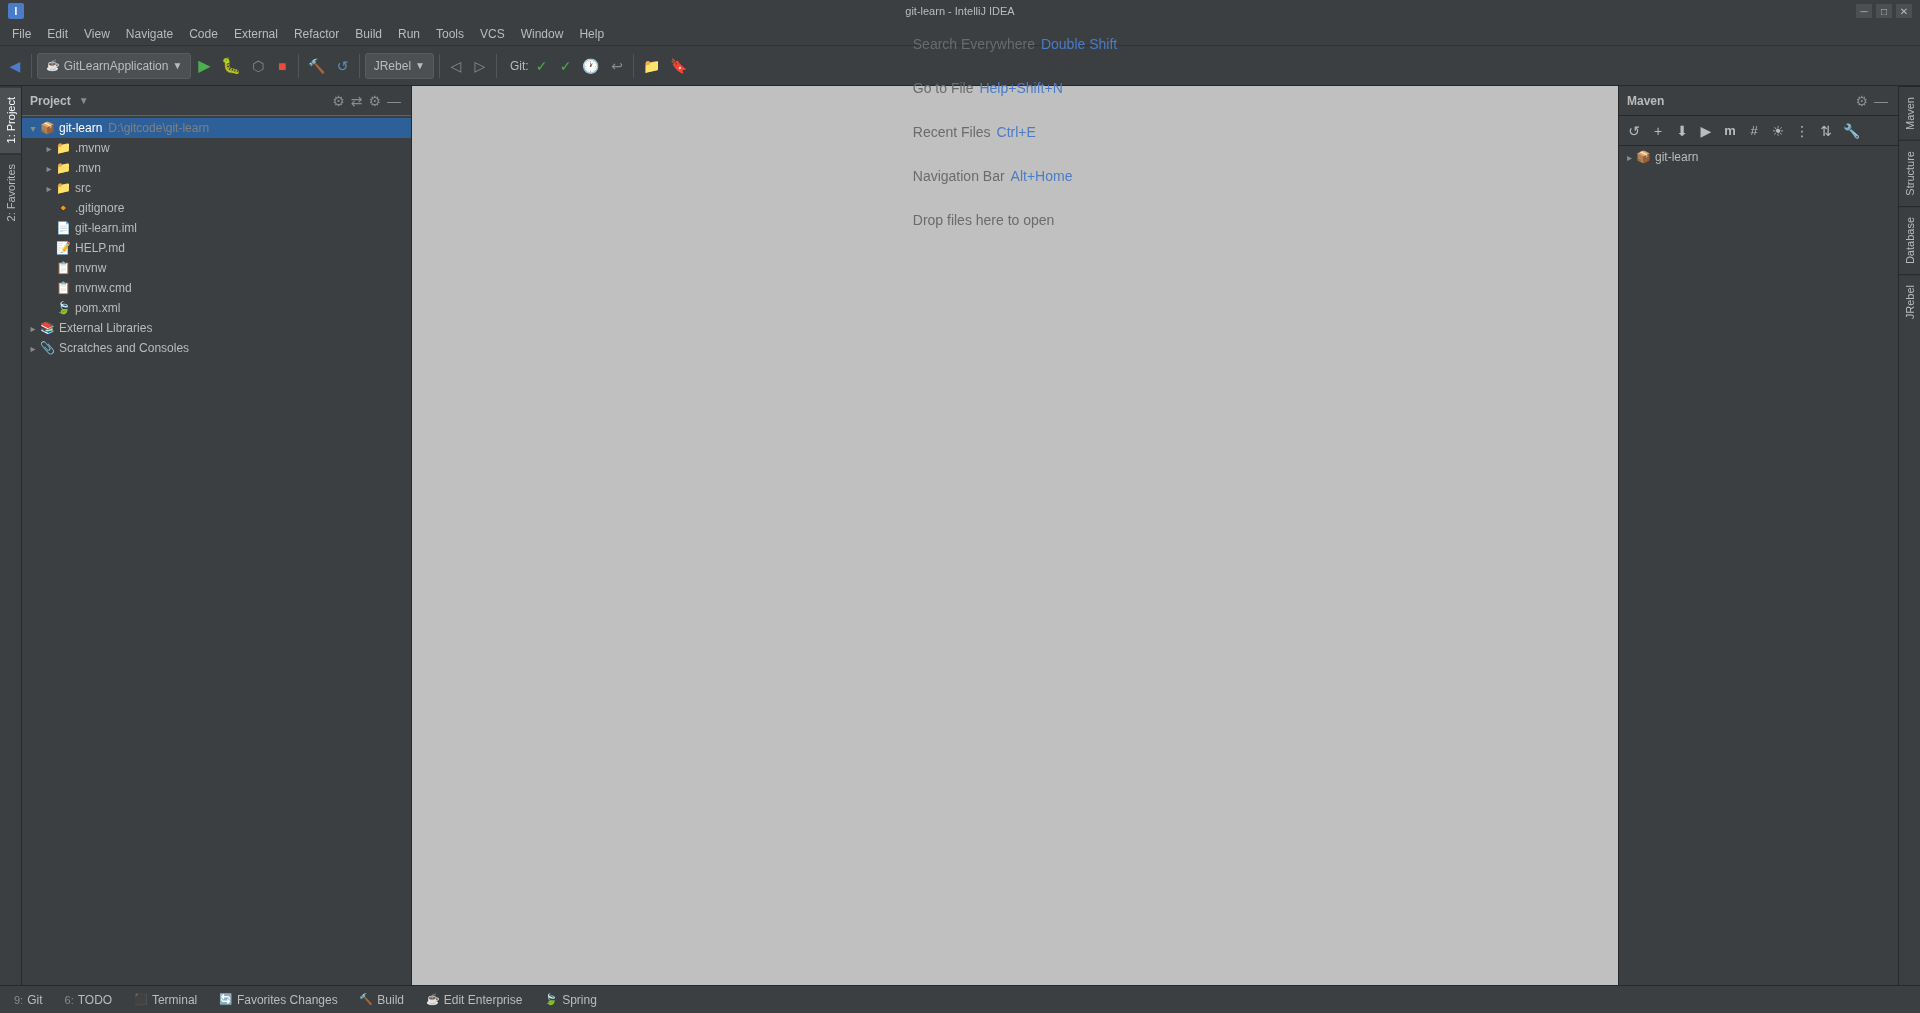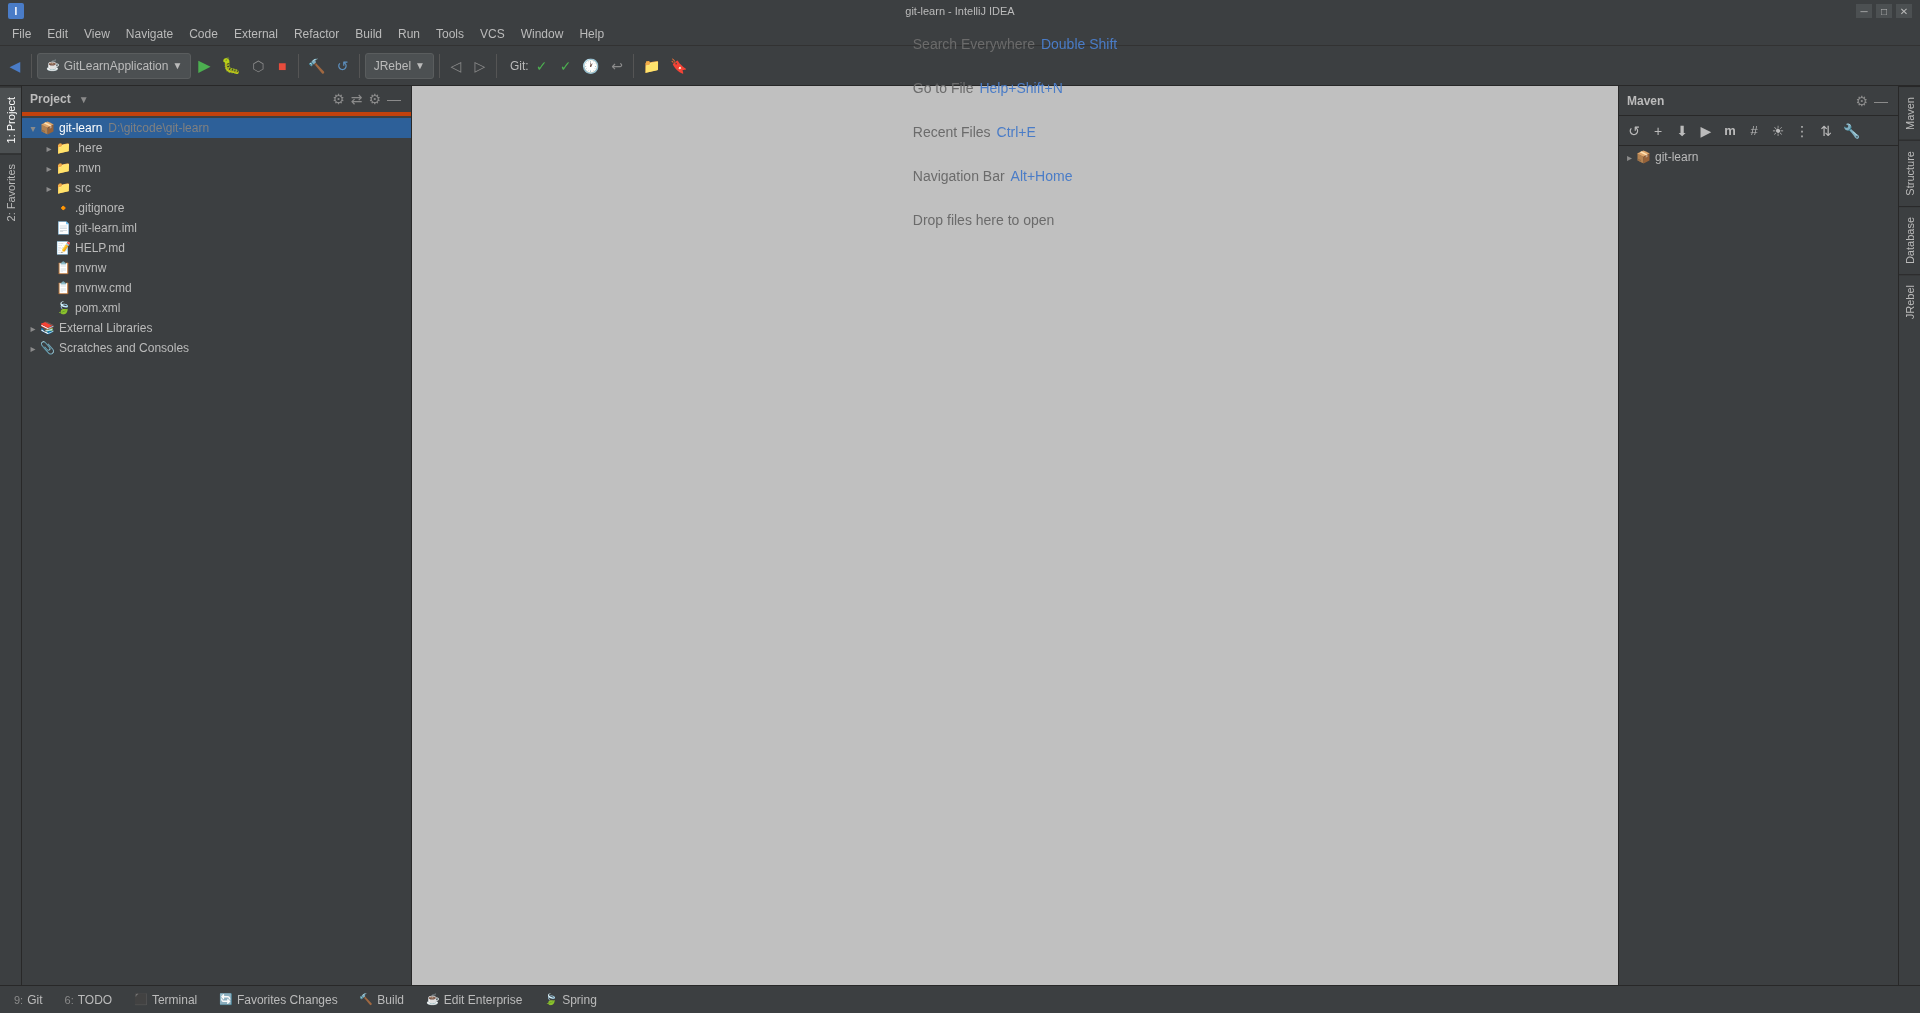--- a/index.html
+++ b/index.html
@@ -103,21 +103,21 @@
       display: flex;
       flex-direction: column;
       border-right: 1px solid #282828;
     }
     .project-header {
       height: 30px;
       background: #3c3f41;
       display: flex;
       align-items: center;
       padding: 0 8px;
-      border-bottom: 4px solid #c2410c;
+      border-bottom: 1px solid #c2410c;
       gap: 4px;
     }
     .project-header-controls { margin-left: auto; display: flex; gap: 2px; }
     .project-header-btn { background: transparent; border: none; color: #8b8b8b; cursor: pointer; font-size: 14px; padding: 2px; }
 
     
     .file-tree { flex: 1; overflow-y: auto; padding: 2px 0; }
     .tree-item {
       display: flex;
       align-items: center;
@@ -328,21 +328,21 @@
         <span class="tree-arrow">▾</span>
         <span class="tree-icon icon-module">📦</span>
         <span class="tree-label">git-learn</span>
         <span class="tree-label-secondary">D:\gitcode\git-learn</span>
       </div>
 
       <div class="tree-item">
         <span class="tree-indent" style="width:20px;"></span>
         <span class="tree-arrow">▸</span>
         <span class="tree-icon icon-folder">📁</span>
-        <span class="tree-label">.here</span>
+        <span class="tree-label">.mvnw</span>
       </div>
 
       <div class="tree-item">
         <span class="tree-indent" style="width:20px;"></span>
         <span class="tree-arrow">▸</span>
         <span class="tree-icon icon-folder">📁</span>
         <span class="tree-label">.mvn</span>
       </div>
 
       <div class="tree-item">

